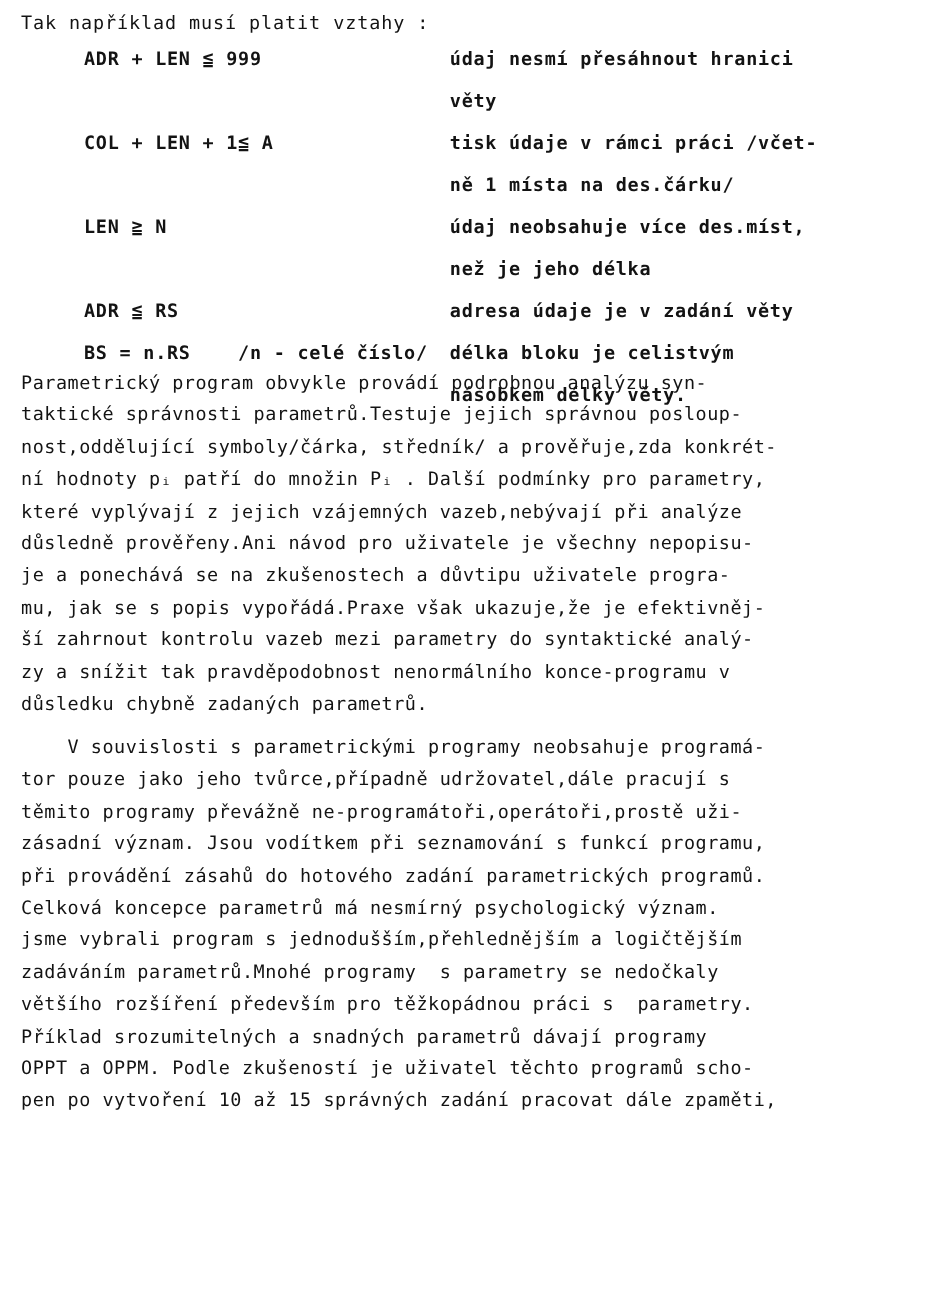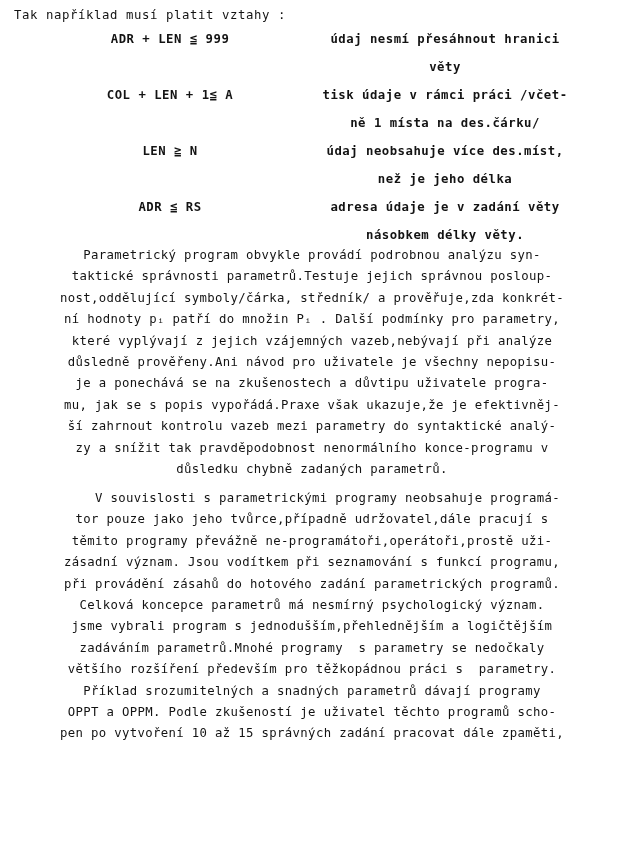--- a/index.html
+++ b/index.html
@@ -13,21 +13,20 @@
     overflow: hidden;
     font-family: "DejaVu Sans Mono", "Liberation Mono", monospace;
     color: #131313;
   }
   .page {
     position: relative;
     width: 552px;
     height: 862px;
     padding: 10px;
     box-sizing: border-box;
-    text-align: center;
   }
   .intro-line {
     position: absolute;
     left: 14px;
     top: 8px;
     font-size: 12.3px;
     letter-spacing: 0.6px;
     white-space: pre;
   }
   .rel-table {
@@ -100,20 +99,24 @@
         <td class="rel-left"></td>
         <td class="rel-right">než je jeho délka</td>
       </tr>
 
       <tr>
         <td class="rel-left">ADR ≦ RS</td>
         <td class="rel-right">adresa údaje je v zadání věty</td>
       </tr>
 
       <tr>
+        <td class="rel-left">BS = n.RS    /n - celé číslo/</td>
+        <td class="rel-right">délka bloku je celistvým</td>
+      </tr>
+      <tr>
         <td class="rel-left"></td>
         <td class="rel-right">násobkem délky věty.</td>
       </tr>
     </tbody>
   </table>
 
   <div class="para-block" style="top:245px">
     <div class="para-line">Parametrický program obvykle provádí podrobnou analýzu syn-</div>
     <div class="para-line">taktické správnosti parametrů.Testuje jejich správnou posloup-</div>
     <div class="para-line">nost,oddělující symboly/čárka, středník/ a prověřuje,zda konkrét-</div>

